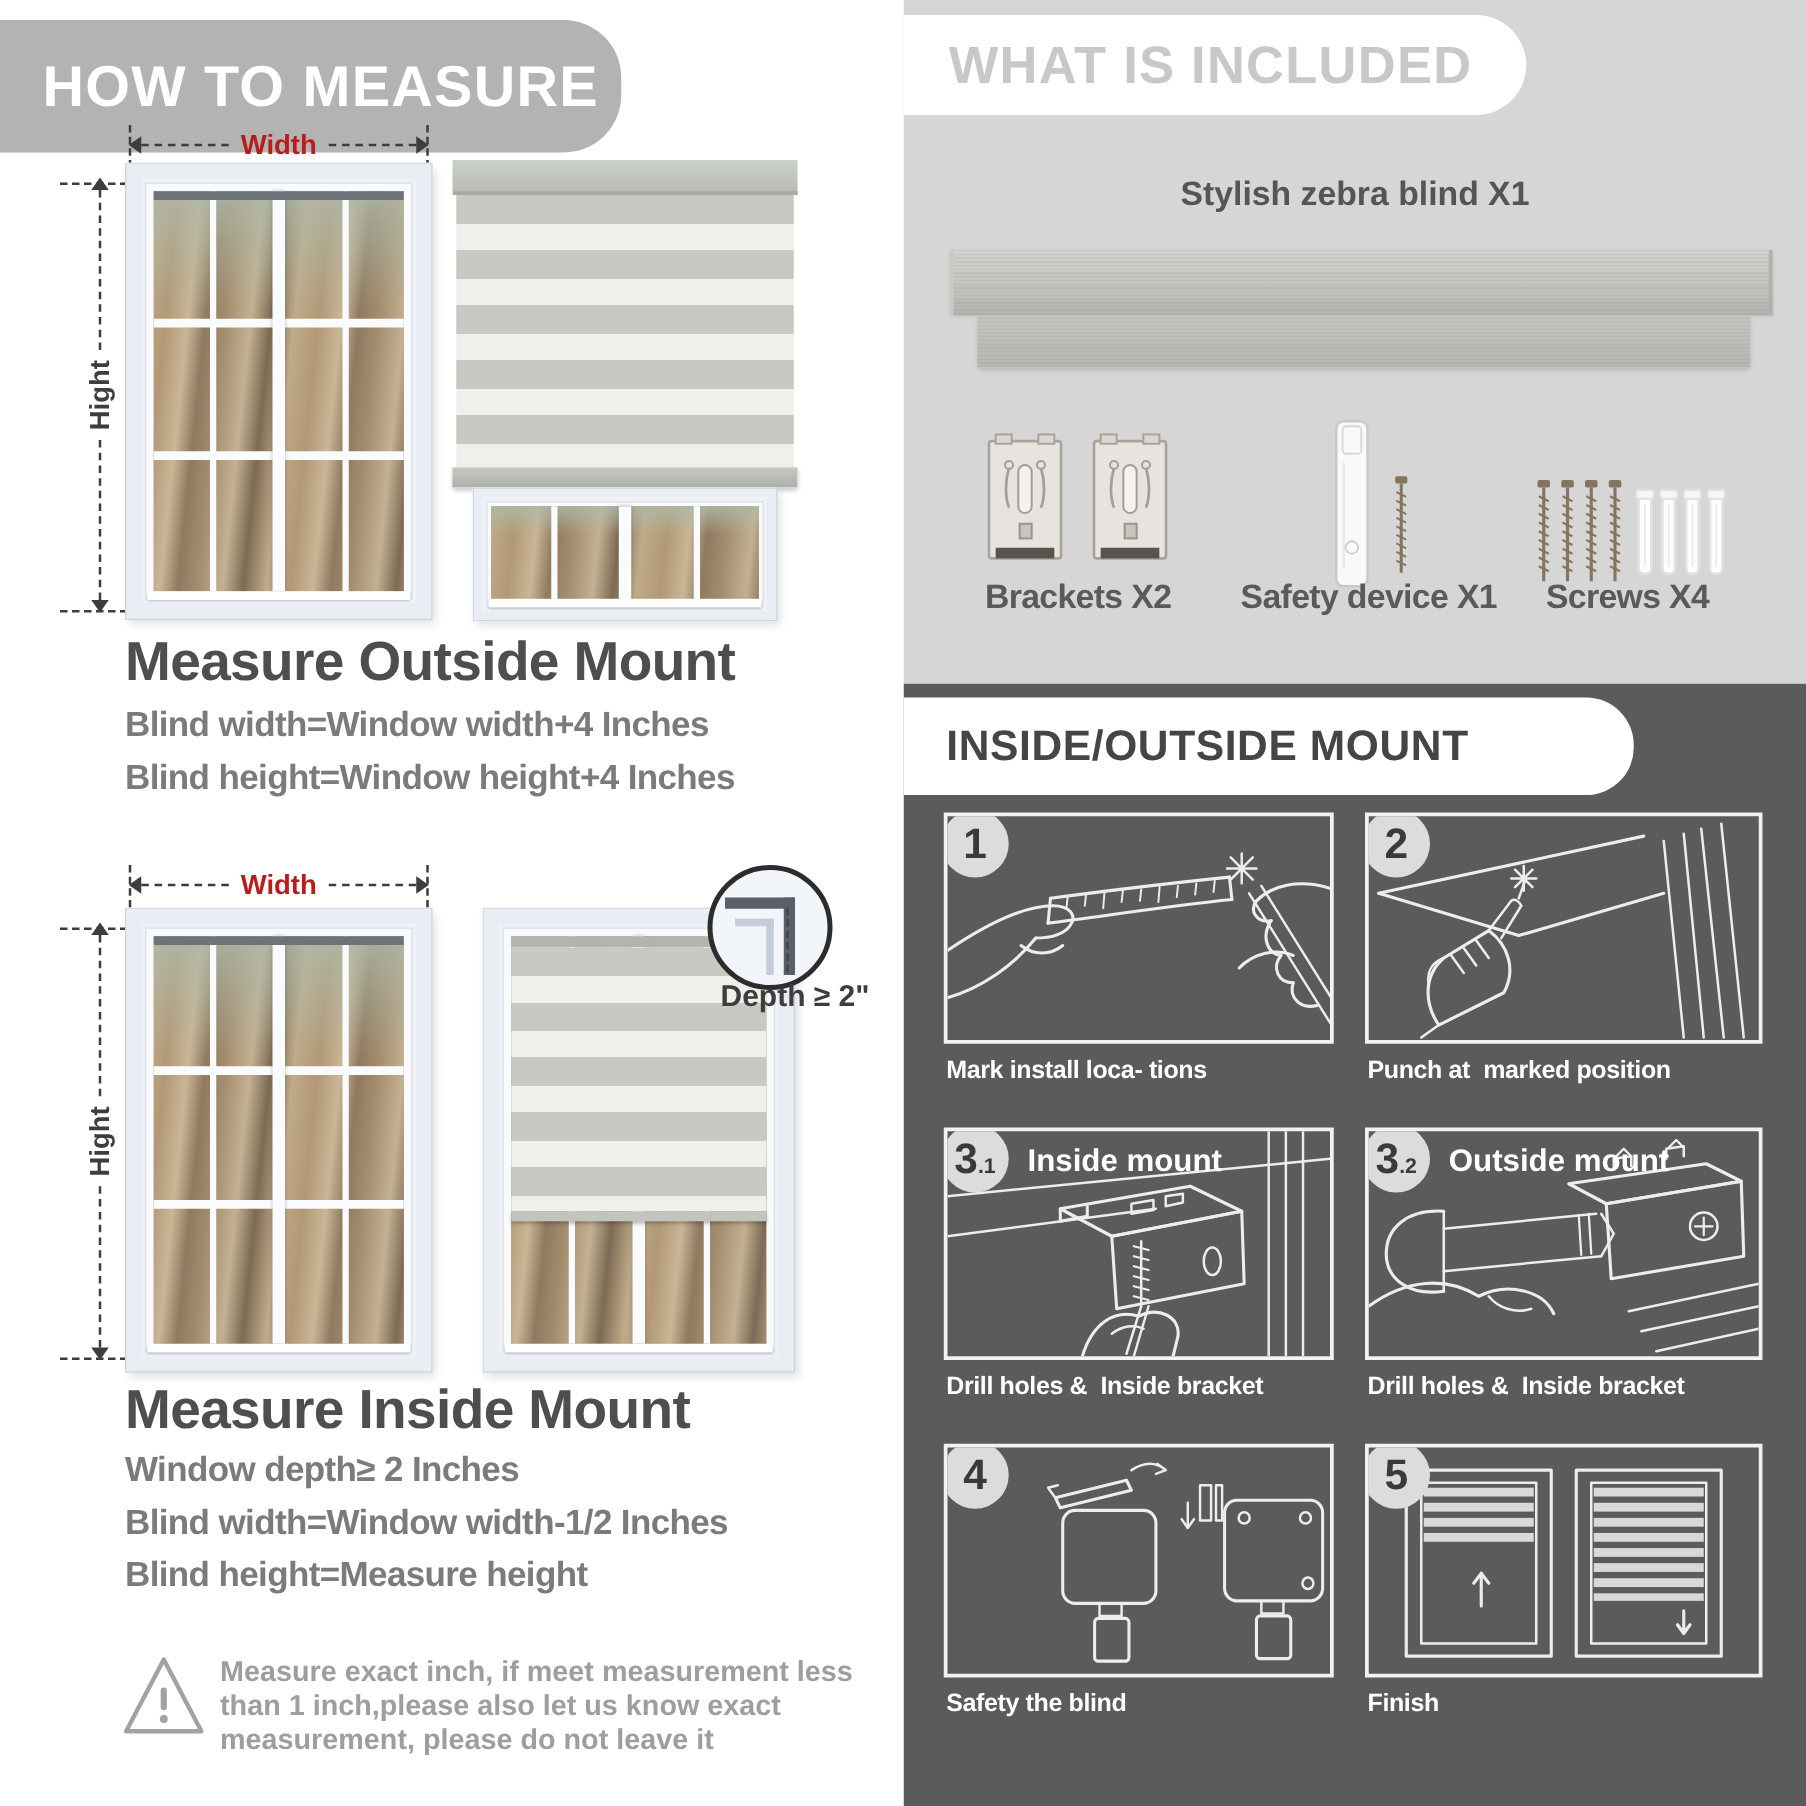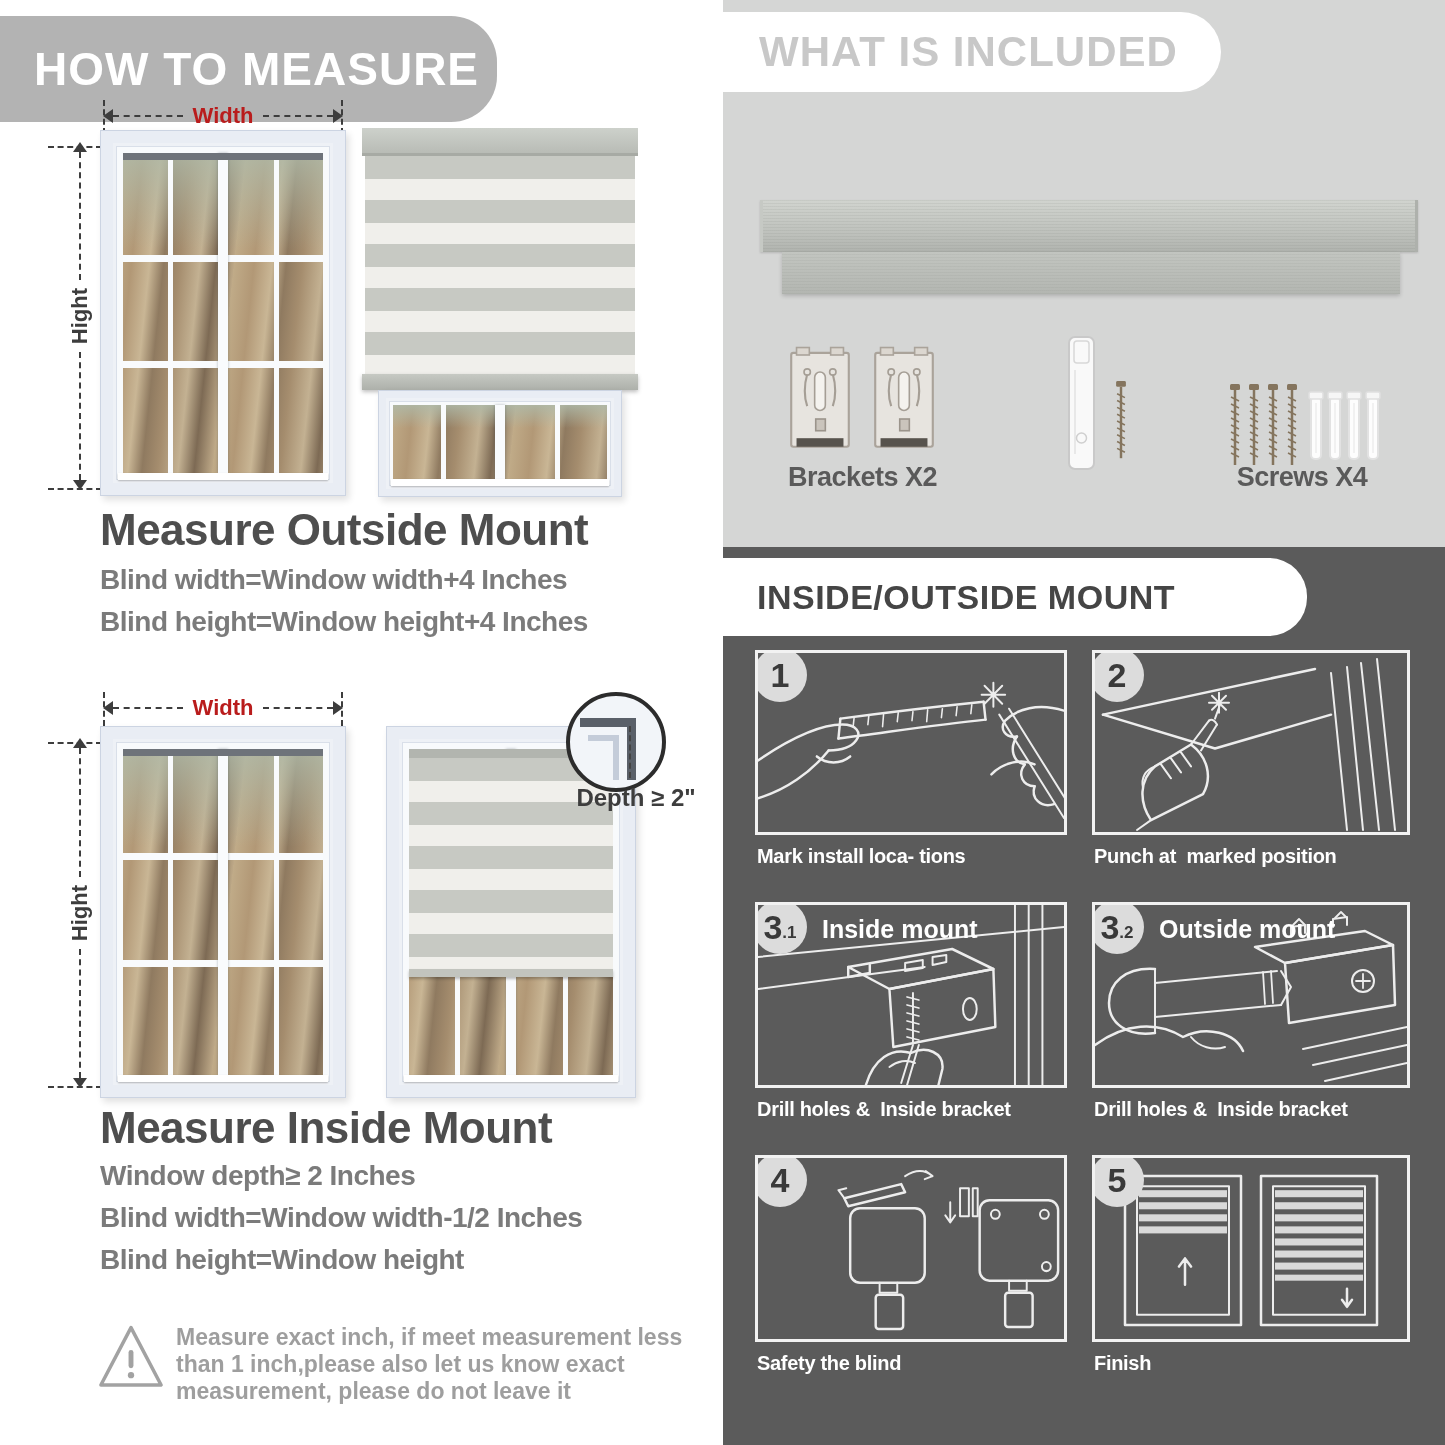--- a/index.html
+++ b/index.html
@@ -236,35 +236,36 @@
   <div class="depth-circle" style="left:566px;top:692px;">
     <div class="dc-l1"></div>
     <div class="dc-l2"></div>
     <div class="dc-dash"></div>
   </div>
   <div class="depth-label" style="left:566px;top:784px;width:140px;text-align:center;">Depth ≥ 2"</div>
 
   <div class="h-title" style="left:100px;top:1103px;">Measure Inside Mount</div>
   <div class="h-line" style="left:100px;top:1160px;">Window depth≥ 2 Inches</div>
   <div class="h-line" style="left:100px;top:1202px;">Blind width=Window width-1/2 Inches</div>
-  <div class="h-line" style="left:100px;top:1244px;">Blind height=Window height</div>
+  <div class="h-line" style="left:100px;top:1244px;">Blind height=Measure height</div>
 
   <svg class="warn-tri" style="left:96px;top:1320px;" width="70" height="74" viewBox="0 0 100 104">
     <path d="M50 10 L93 92 L7 92 Z" fill="none" stroke="#a2a2a2" stroke-width="5" stroke-linejoin="round"></path>
     <rect x="46.5" y="42" width="7" height="26" rx="3.5" fill="#a2a2a2"></rect>
     <circle cx="50" cy="78" r="4.5" fill="#a2a2a2"></circle>
   </svg>
   <div class="warn-line" style="left:176px;top:1324px;">Measure exact inch, if meet measurement less</div>
   <div class="warn-line" style="left:176px;top:1351px;">than 1 inch,please also let us know exact</div>
   <div class="warn-line" style="left:176px;top:1378px;">measurement, please do not leave it</div>
 
   <div class="sec-included"></div>
   <div class="banner-included">
     <span>WHAT IS INCLUDED</span>
   </div>
+  <div class="product-label">Stylish zebra blind X1</div>
 
   <div class="rail-top"></div>
   <div class="rail-bottom"></div>
 
   <svg class="abs" style="left:788px;top:344px;" width="64" height="118" viewBox="0 0 60 110">
     <rect x="3" y="8" width="54" height="88" rx="2" fill="#e7e4df" stroke="#aaa39a" stroke-width="2"></rect>
     <rect x="8" y="3" width="12" height="7" fill="#dcd7d0" stroke="#aaa39a" stroke-width="1.5"></rect>
     <rect x="40" y="3" width="12" height="7" fill="#dcd7d0" stroke="#aaa39a" stroke-width="1.5"></rect>
     <rect x="25" y="26" width="10" height="36" rx="5" fill="#f4f2ee" stroke="#a59e95" stroke-width="1.5"></rect>
     <path d="M18 28 c-3 10 -3 22 0 30" fill="none" stroke="#a59e95" stroke-width="2"></path>
@@ -334,20 +335,21 @@
     <rect x="1" y="1" width="14" height="7" rx="2" fill="#f6f6f6" stroke="#e0e0e0" stroke-width="1.5"></rect>
     <line x1="8" y1="12" x2="8" y2="62" stroke="#ececec" stroke-width="1.5"></line>
   </svg>
   <svg class="abs" style="left:1365px;top:390px;" width="16" height="76" viewBox="0 0 16 74">
     <rect x="3" y="6" width="10" height="62" rx="4" fill="#fdfdfd" stroke="#e2e2e2" stroke-width="2"></rect>
     <rect x="1" y="1" width="14" height="7" rx="2" fill="#f6f6f6" stroke="#e0e0e0" stroke-width="1.5"></rect>
     <line x1="8" y1="12" x2="8" y2="62" stroke="#ececec" stroke-width="1.5"></line>
   </svg>
 
   <div class="part-label" style="left:765px;width:195px;">Brackets X2</div>
+  <div class="part-label" style="left:955px;width:280px;">Safety device X1</div>
   <div class="part-label" style="left:1212px;width:180px;">Screws X4</div>
 
   <div class="sec-mount"></div>
   <div class="banner-mount">
     <span>INSIDE/OUTSIDE MOUNT</span>
   </div>
 
   <div class="step-panel" style="left:755px;top:650px;width:312px;height:185px;">
     <svg class="art" viewBox="0 0 312 180" preserveAspectRatio="none" fill="none" stroke="#ededed" stroke-width="2.5" stroke-linecap="round" stroke-linejoin="round">
       <path d="M84 66 C130 60 180 54 230 49"></path>

